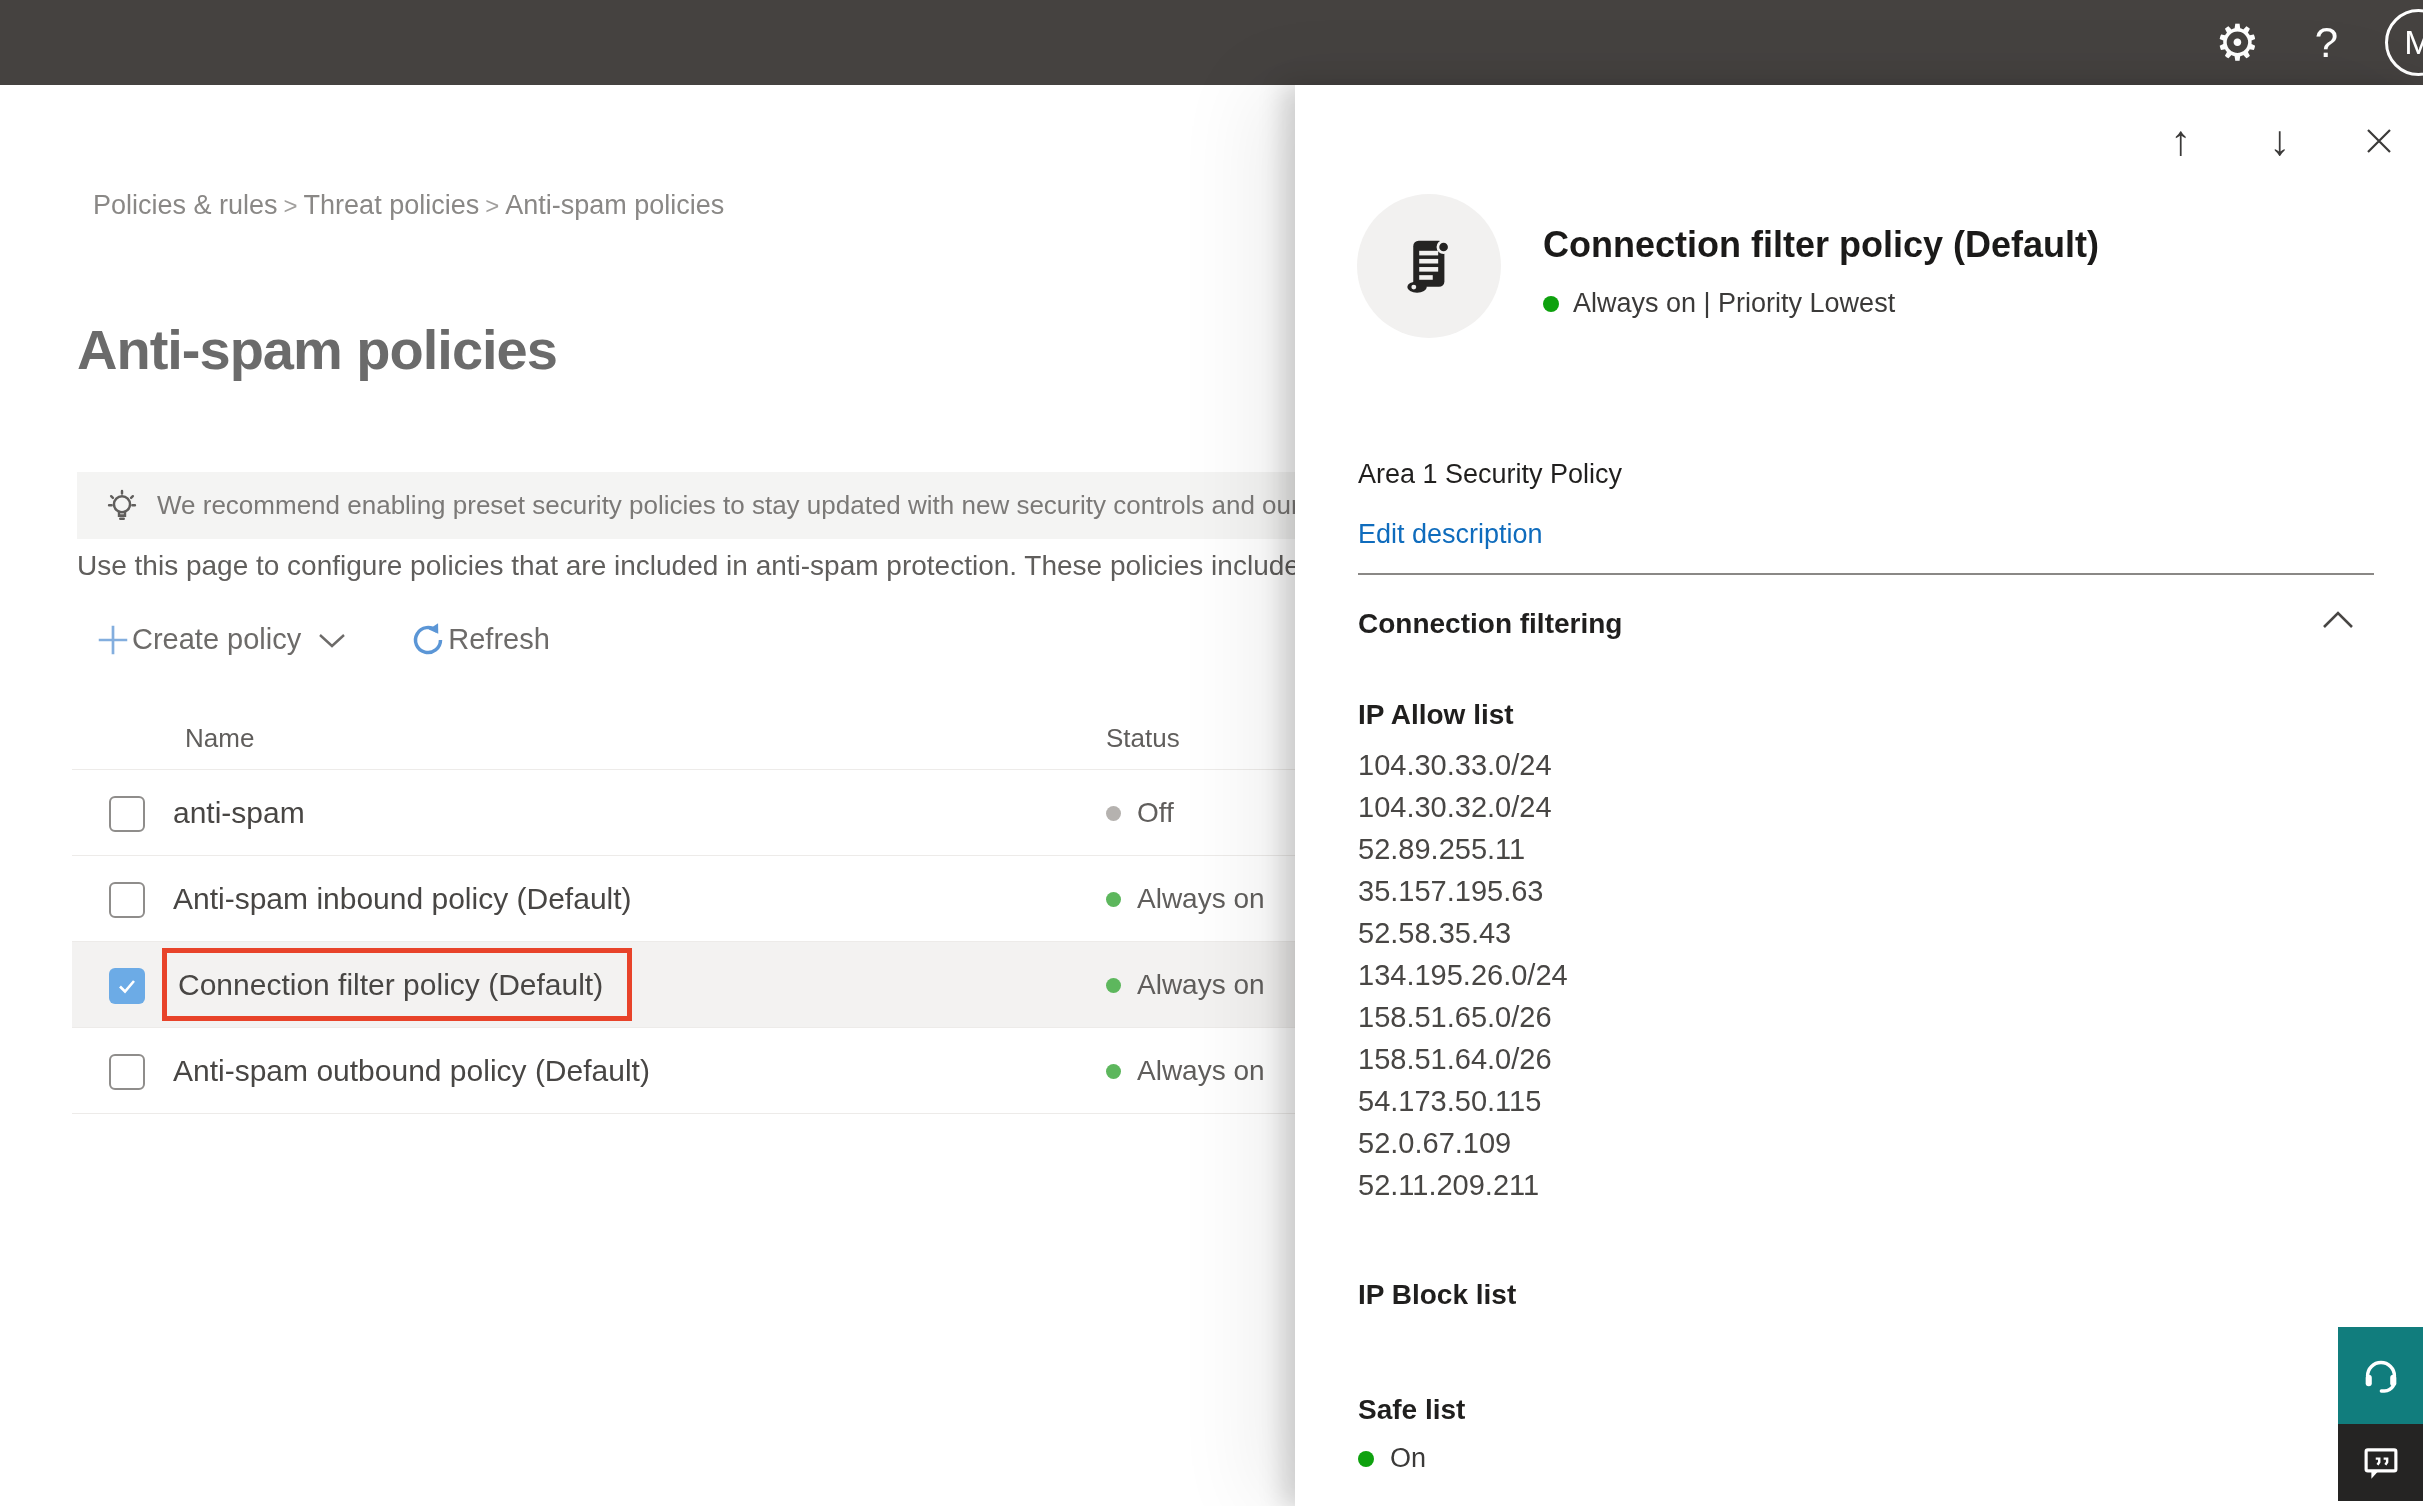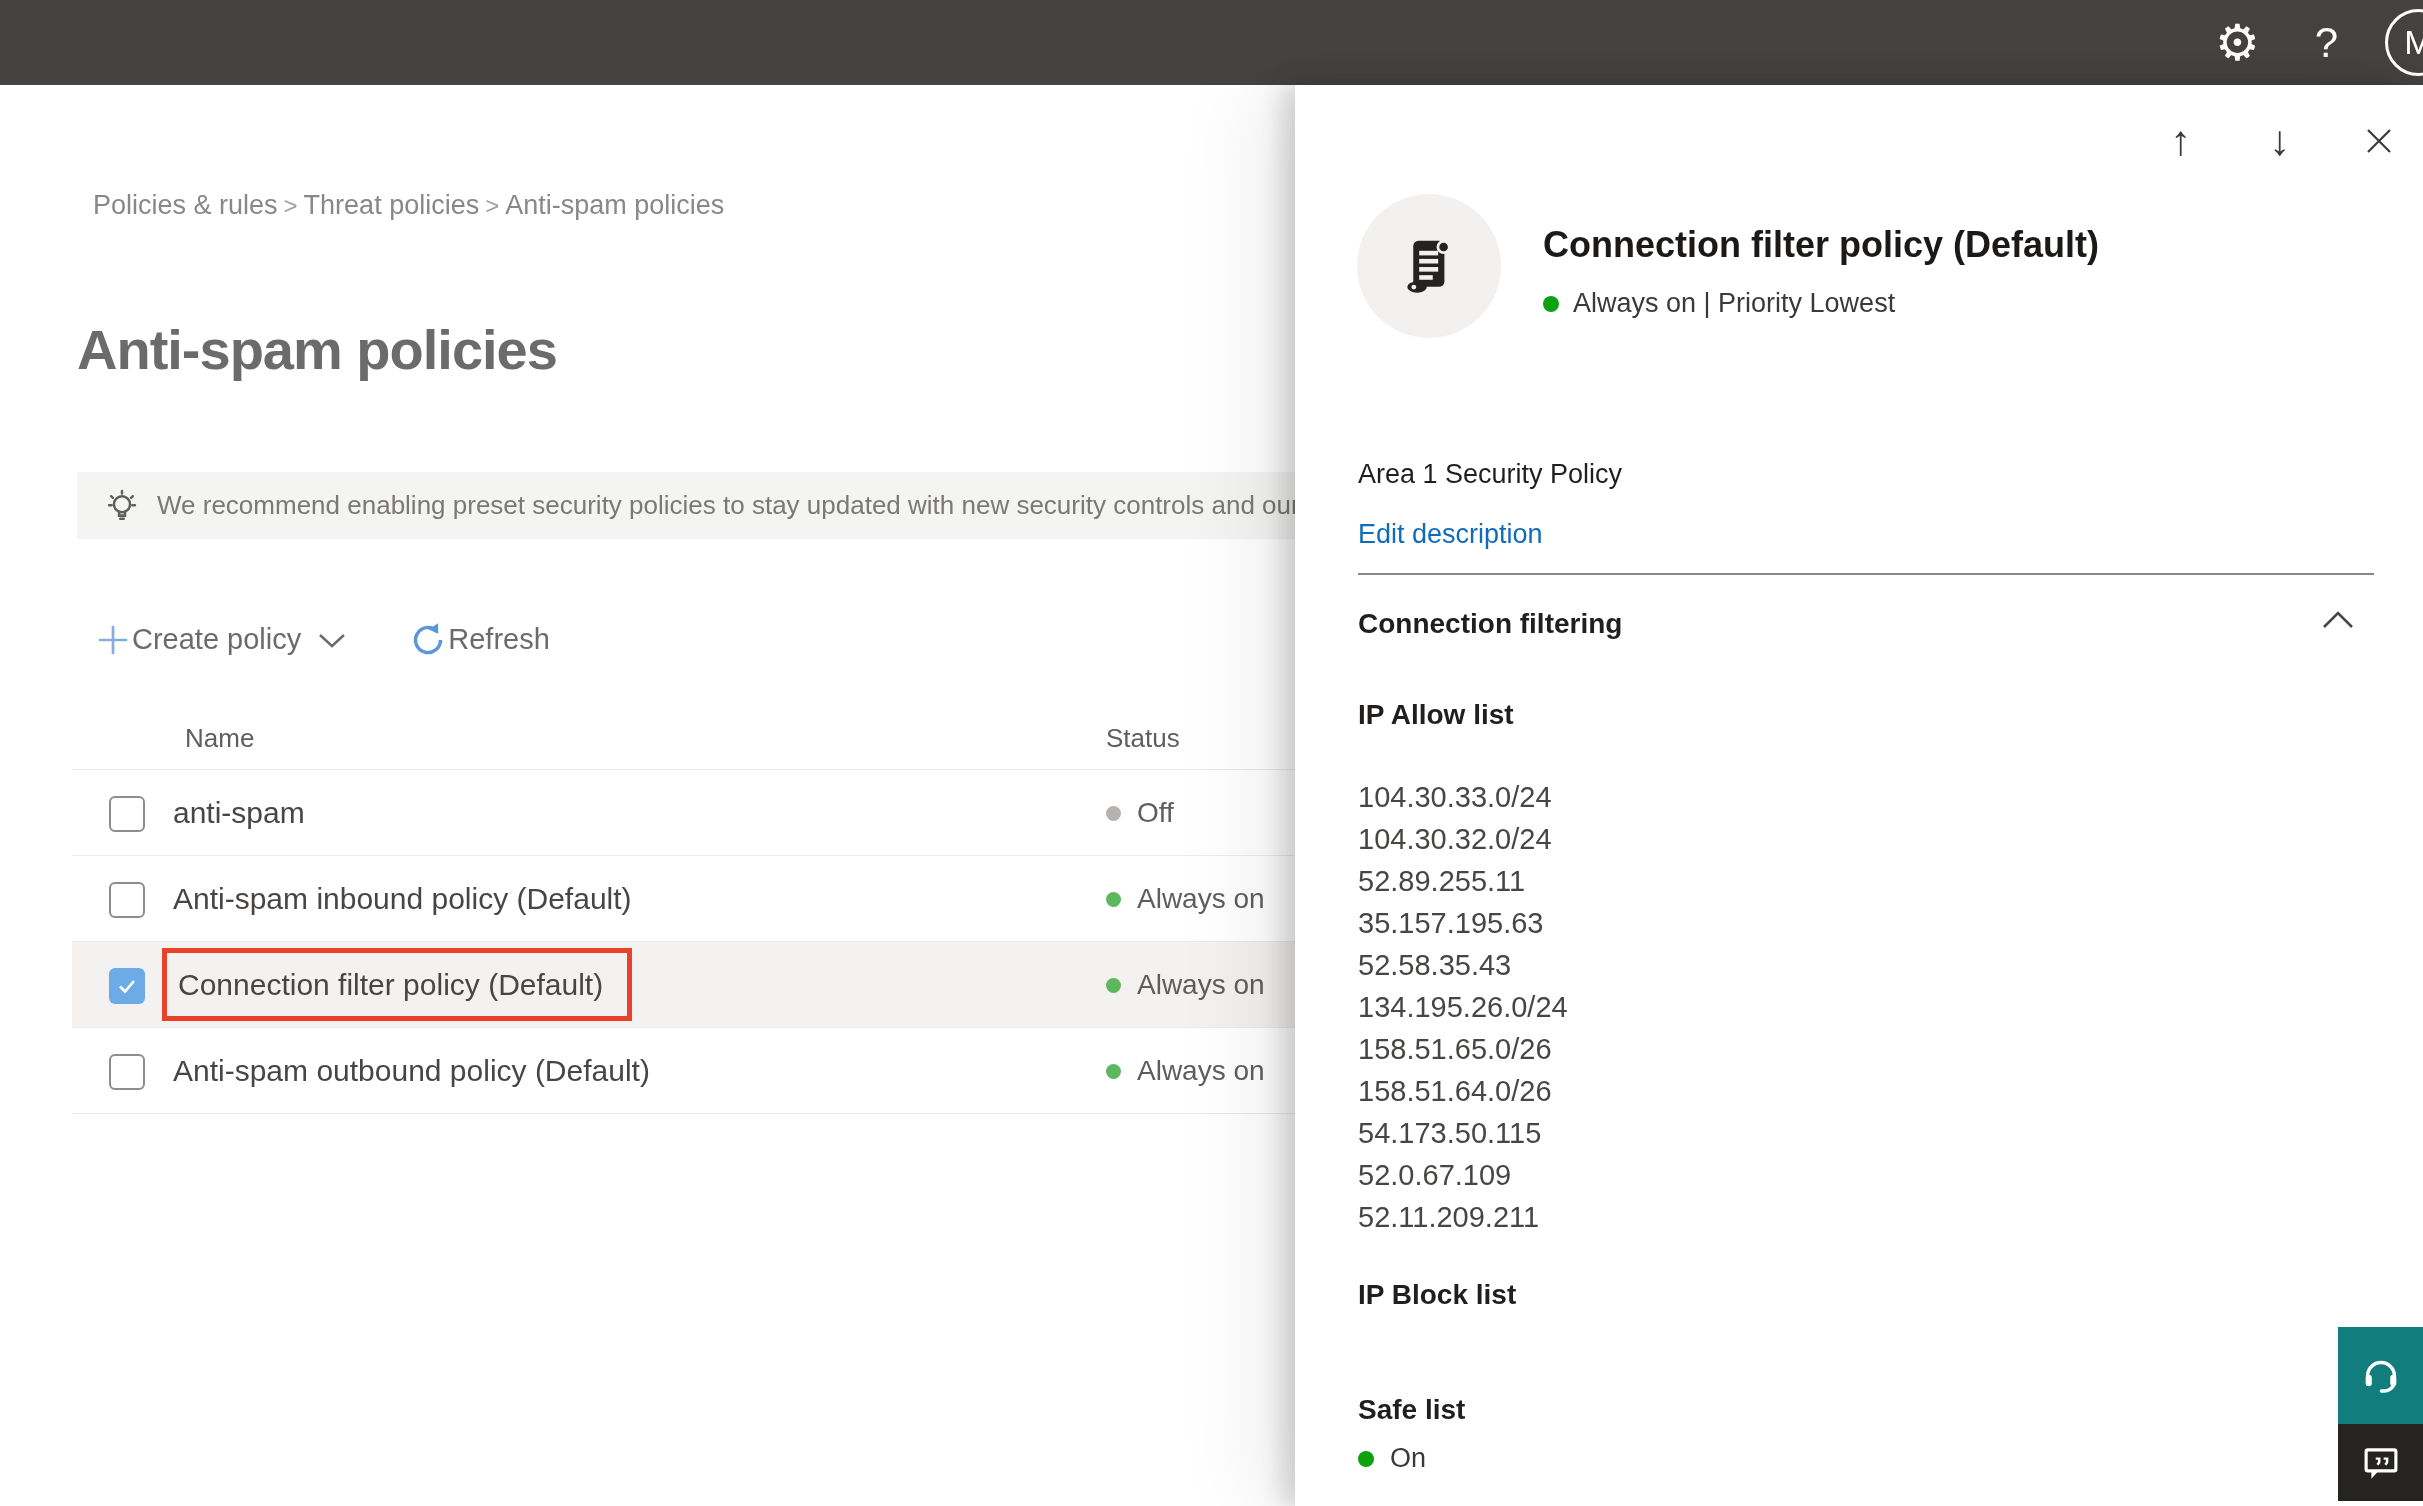--- a/index.html
+++ b/index.html
@@ -70,21 +70,21 @@
   .fly-title { font-size:36px; font-weight:bold; color:#1b1a19; }
   .fly-statusline { margin-top:22px; display:flex; align-items:center; gap:14px;
     font-size:27px; color:#3b3a39; }
   .fdot { width:16px; height:16px; border-radius:50%; background:#0ea10e; display:inline-block; }
   .fly-desc { position:absolute; left:63px; top:374px; font-size:27px; color:#201f1e; }
   .fly-editdesc { position:absolute; left:63px; top:434px; font-size:27px; color:#0f6cbd; cursor:pointer; }
   .fly-divider { position:absolute; left:63px; top:488px; width:1016px; border-top:2px solid #8a8886; }
   .fly-section { position:absolute; left:63px; top:523px; font-size:28px; font-weight:bold; color:#201f1e; }
   .fly-chevron { position:absolute; right:69px; top:525px; cursor:pointer; }
   .ipallow-label { position:absolute; left:63px; top:614px; font-size:28px; font-weight:bold; color:#201f1e; }
-  .iplist { position:absolute; left:63px; top:659px; font-size:29px; color:#484644; line-height:42px;margin-top:32px; }
+  .iplist { position:absolute; left:63px; top:659px; font-size:29px; color:#484644; line-height:42px; }
   .ipblock-label { position:absolute; left:63px; top:1194px; font-size:28px; font-weight:bold; color:#201f1e; }
   .safelist-label { position:absolute; left:63px; top:1309px; font-size:28px; font-weight:bold; color:#201f1e; }
   .safelist-value { position:absolute; left:63px; top:1358px; display:flex; align-items:center; gap:16px;
     font-size:27px; color:#3b3a39; }
   .fly-editlink-box { position:absolute; left:35px; top:1330px; width:386px; height:74px;
     border:5px solid #e8432a; display:flex; align-items:center; }
   .fly-editlink { margin-left:24px; font-size:28px; color:#0f6cbd; cursor:pointer; white-space:nowrap; }
 
   
   .support-btn { position:absolute; left:2338px; top:1327px; width:85px; height:97px; background:#117d7d;
@@ -122,20 +122,21 @@
       <g fill="none" stroke="#605e5c" stroke-width="1.4" stroke-linecap="round">
         <circle cx="12" cy="11" r="4.6"></circle>
         <path d="M10.3 15.2v2.4h3.4v-2.4"></path>
         <path d="M10.6 17.6h2.8M11 19.3h2"></path>
         <path d="M12 3.4v1.4M5.8 6.4l1 1M18.2 6.4l-1 1M4.6 11.6h1.5M17.9 11.6h1.5"></path>
       </g>
     </svg>
     <div class="btext">We recommend enabling preset security policies to stay updated with new security controls and our recomme</div>
   </div>
 
+  <div class="intro">Use this page to configure policies that are included in anti-spam protection. These policies include</div>
 
   <div class="toolbar">
     <div class="tool-btn">
       <svg width="38" height="38" viewBox="0 0 24 24">
         <path d="M12 3v18M3 12h18" stroke="#83aede" stroke-width="1.7" fill="none"></path>
       </svg>
       <span class="lbl">Create policy</span>
       <svg class="chev" width="30" height="18" viewBox="0 0 30 18">
         <polyline points="3,4 15,15 27,4" fill="none" stroke="#6d6b69" stroke-width="2.4"></polyline>
       </svg>

